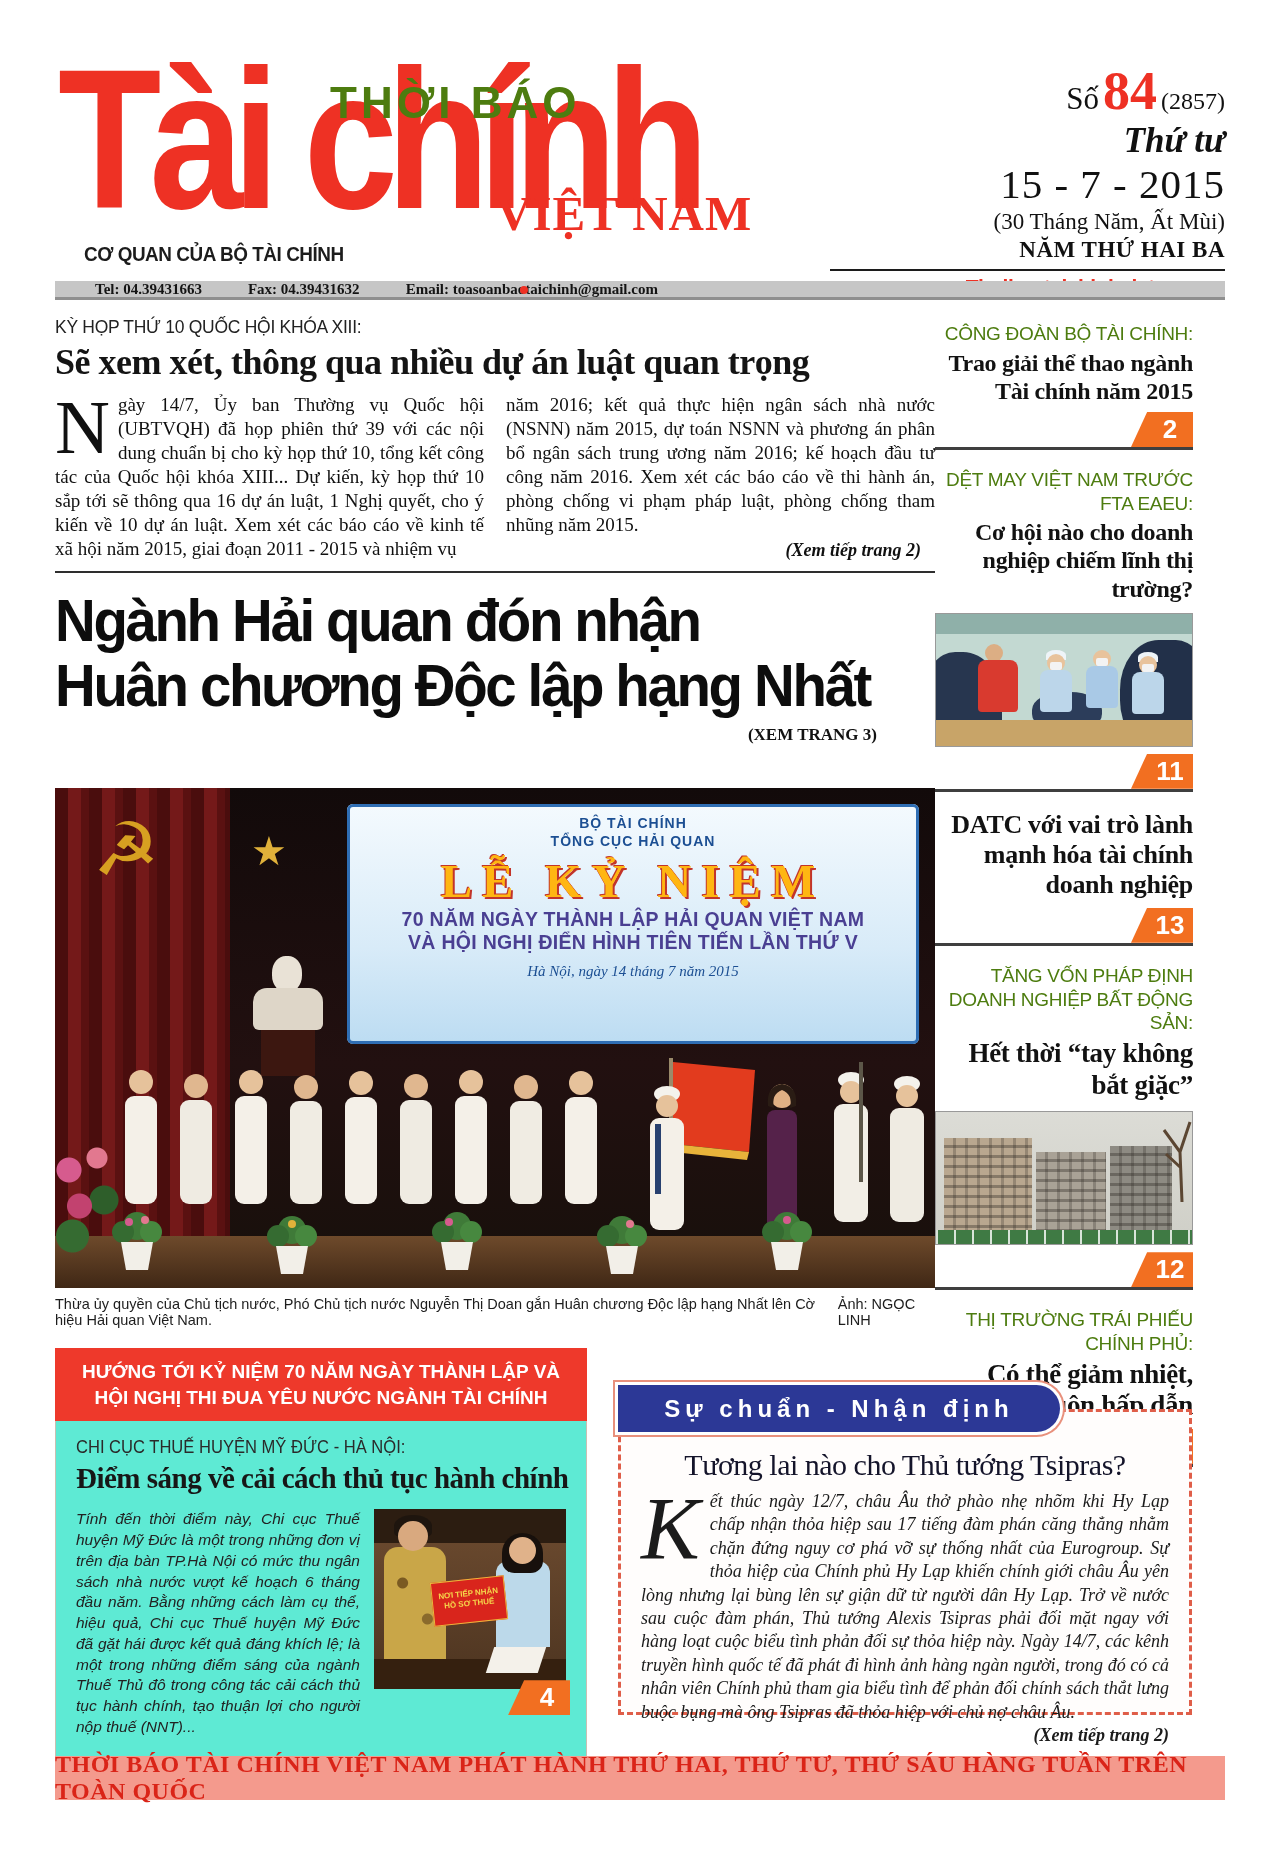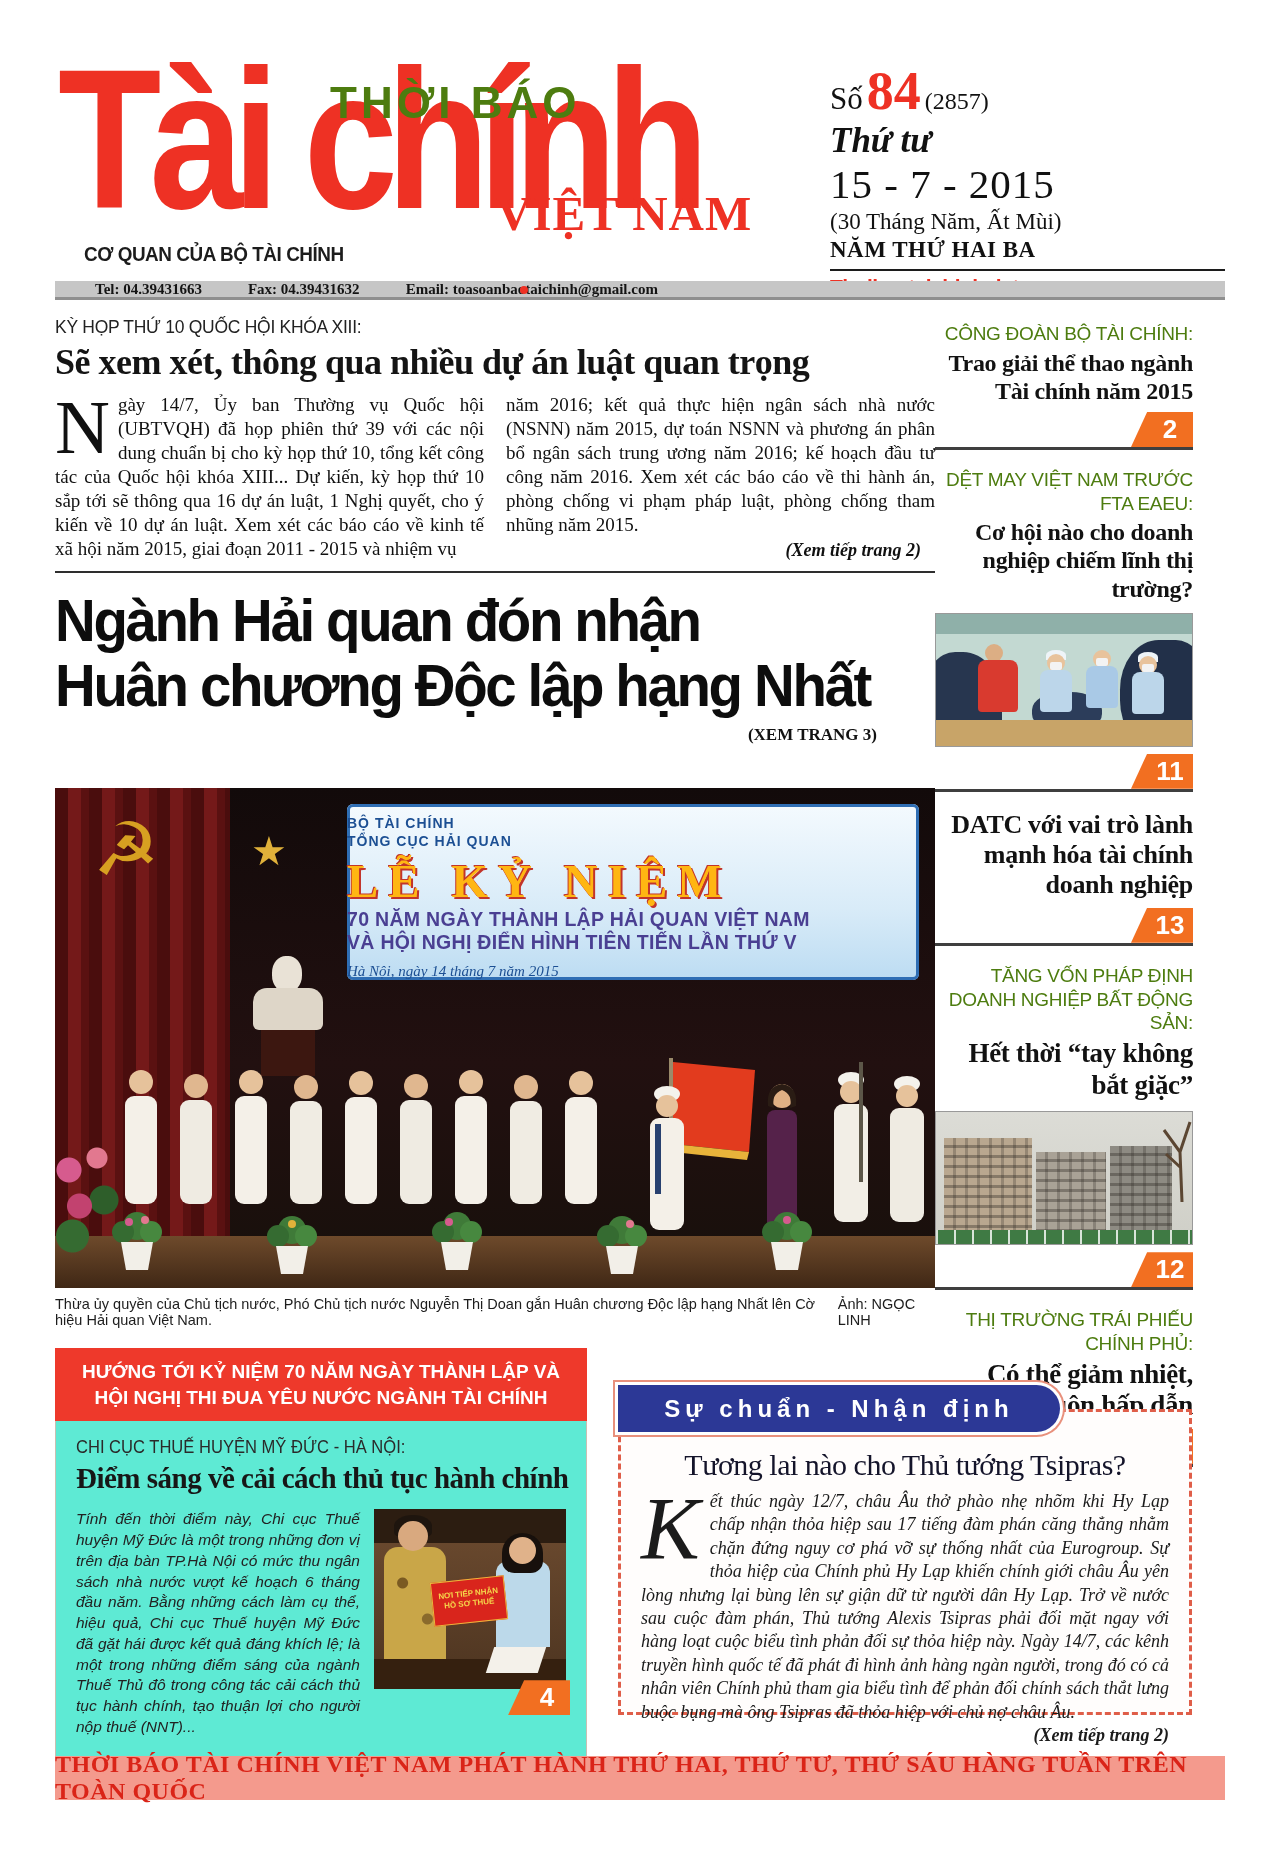--- a/index.html
+++ b/index.html
@@ -13,21 +13,21 @@
             font-weight:bold;font-size:44px;color:#4d7c0f;letter-spacing:4px;}
   .logo-main{position:absolute;left:0px;top:-10px;font-family:"Liberation Sans",sans-serif;
              font-weight:bold;font-size:178px;line-height:178px;color:#ee3124;letter-spacing:-12px;
              transform:scale(.95,1.12);transform-origin:left top;white-space:nowrap;}
   .logo-vn{position:absolute;left:438px;top:135px;font-family:"Liberation Serif",serif;
            font-weight:bold;font-size:49px;color:#ee3124;letter-spacing:1px;}
   .agency{position:absolute;left:26px;top:192px;font-family:"Liberation Sans",sans-serif;
           font-weight:bold;font-size:21px;color:#1c1c1c;letter-spacing:-0.5px;transform:scaleX(.9);transform-origin:left;}
 
   
-  .issue{left:830px;top:62px;width:395px;text-align:left;line-height:1.08;}
+  .issue{left:830px;top:62px;width:395px;text-align:right;line-height:1.08;}
   .issue .no-label{font-size:31px;}
   .issue .no-num{font-size:54px;font-weight:bold;color:#ee3124;}
   .issue .no-code{font-size:24px;}
   .issue .weekday{font-size:35px;font-weight:bold;font-style:italic;margin-top:2px;}
   .issue .date{font-size:41px;margin-top:2px;letter-spacing:1px;}
   .issue .lunar{font-size:23px;margin-top:4px;}
   .issue .yearlbl{font-size:23px;font-weight:bold;letter-spacing:.5px;margin-top:3px;
                   padding-bottom:6px;border-bottom:2px solid #1c1c1c;}
   .issue .site{font-family:"Liberation Sans",sans-serif;font-weight:bold;font-size:21px;
                color:#ee3124;margin-top:5px;letter-spacing:-0.5px;}
@@ -57,23 +57,23 @@
   
   .photo{left:55px;top:788px;width:880px;height:500px;background:linear-gradient(180deg,#120a0a 0%,#221010 55%,#17100b 100%);overflow:hidden;}
   .curtain{position:absolute;left:0;top:0;width:175px;height:100%;
            background:repeating-linear-gradient(90deg,#4a0d0d 0 13px,#741919 13px 26px,#5a1111 26px 34px);}
   .hammer{position:absolute;left:38px;top:18px;font-size:74px;color:#d7a021;}
   .gstar{position:absolute;left:196px;top:40px;font-size:40px;color:#e0b13a;}
   .bust{position:absolute;left:196px;top:168px;width:74px;height:120px;}
   .bust .head{position:absolute;left:21px;top:0;width:30px;height:36px;border-radius:46%;background:#e9e2d6;}
   .bust .shoulders{position:absolute;left:2px;top:32px;width:70px;height:42px;border-radius:14px 14px 6px 6px;background:#ded6c8;}
   .bust .pedestal{position:absolute;left:10px;top:74px;width:54px;height:46px;background:#3c1710;}
-  .banner{position:absolute;left:292px;top:16px;width:572px;height:176px;border-radius:6px;
+  .banner{position:absolute;left:292px;top:16px;width:572px;height:240px;border-radius:6px;
           background:linear-gradient(180deg,#f4fafe 0%,#d8ebf8 60%,#bcdcf2 100%);
-          box-shadow:0 0 0 3px #2f6eb4 inset;text-align:left;padding-top:10px;box-sizing:border-box;}
+          box-shadow:0 0 0 3px #2f6eb4 inset;text-align:center;padding-top:10px;box-sizing:border-box;}
   .banner .org{font-family:"Liberation Sans",sans-serif;font-weight:bold;font-size:14px;color:#1c4f93;letter-spacing:1px;line-height:1.3;}
   .banner .title{font-size:47px;font-weight:bold;color:#ffb612;letter-spacing:10px;margin-top:4px;
                  text-shadow:2px 2px 0 #c2342a, -1px -1px 0 #c2342a;}
   .banner .bl{font-family:"Liberation Sans",sans-serif;font-weight:bold;font-size:19.5px;color:#4a3f92;letter-spacing:.3px;}
   .banner .bdate{font-style:italic;font-size:15px;color:#1c4f93;margin-top:9px;}
   .stage-floor{position:absolute;left:0;bottom:0;width:100%;height:52px;
                background:linear-gradient(180deg,#6e4a2b 0%,#3f2715 100%);}
   .flowers-left{position:absolute;left:0;bottom:34px;width:70px;height:120px;
         background:radial-gradient(circle at 20% 30%,#d65b8e 12px,transparent 13px),
                    radial-gradient(circle at 60% 20%,#e2788f 10px,transparent 11px),

